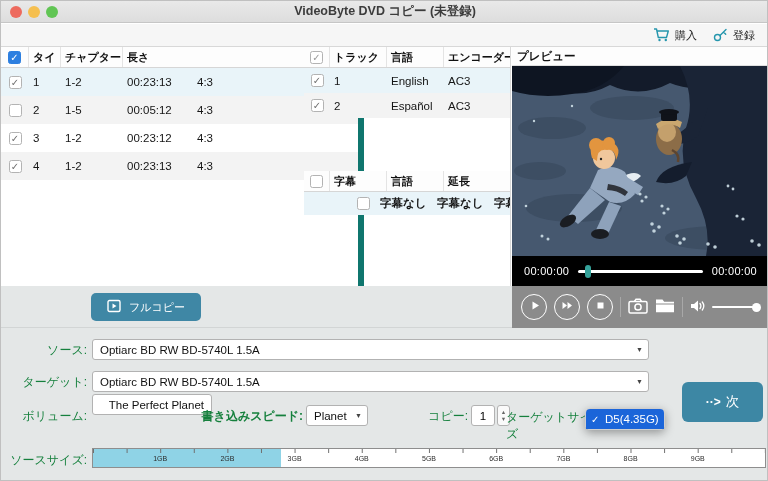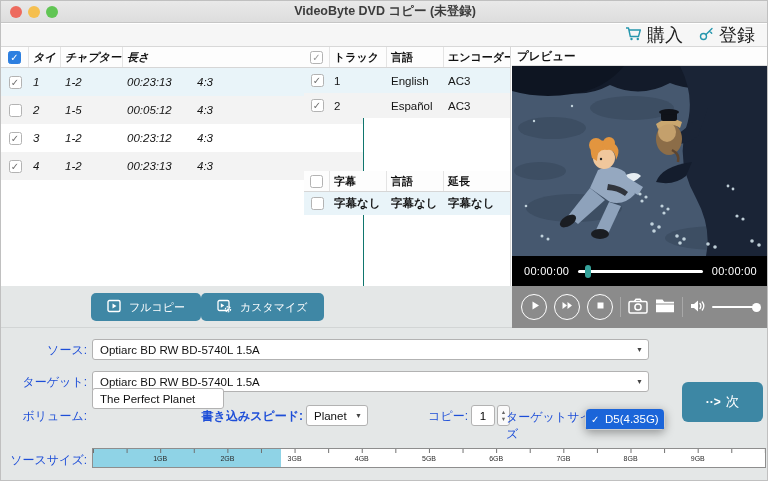--- a/index.html
+++ b/index.html
@@ -15,37 +15,37 @@
   .dot-close { left:9px;  background:#ed6a5e; }
   .dot-min   { left:27px; background:#f5bf4f; }
   .dot-max   { left:45px; background:#61c554; }
   .win-title { width:100%; text-align:center; line-height:21px; font-size:12.5px;
                font-weight:bold; color:#3c3c3c; }
 
   
   .toolbar { position:absolute; left:0; top:23px; width:768px; height:23px; background:#f6f6f6;
              border-bottom:1px solid #d8d8d8; display:flex; justify-content:flex-end;
              align-items:center; gap:16px; padding-right:14px; }
-  .tbtn { display:flex; align-items:center; gap:5px; font-size:18px; color:#1d1d1d; cursor:default; }
+  .tbtn { display:flex; align-items:center; gap:5px; font-size:11px; color:#1d1d1d; cursor:default; }
 
   
   .content { position:absolute; left:0; top:46px; width:768px; height:239px; background:#fff; }
-  .panel-left { position:absolute; left:0; top:0; width:363px; height:239px; border-right:1px solid #0f766e;font-style:italic; }
+  .panel-left { position:absolute; left:0; top:0; width:363px; height:239px; border-right:6px solid #0f766e; }
   .panel-mid  { position:absolute; left:303px; top:0; width:207px; height:239px; border-right:1px solid #d8d8d8; }
   .panel-prev { position:absolute; left:511px; top:0; width:257px; height:239px; }
 
   .thead { height:21px; display:flex; align-items:center; border-bottom:1px solid #d6d6d6;
            font-size:11px; font-weight:bold; color:#111; background:#fdfdfd; }
   .thead > span { border-right:1px solid #e4e4e4; height:100%; display:flex; align-items:center;
                   padding-left:4px; overflow:hidden; white-space:nowrap; }
   .thead > span:last-child { border-right:none; }
   .trow { height:28px; display:flex; align-items:center; font-size:11.5px; color:#151515; }
   .trow > span { padding-left:4px; overflow:hidden; white-space:nowrap; }
   .mrow { height:25px; }
-  .srow { height:23px; }
+  .srow { height:23px;padding-left:46px; }
   .bg-sel { background:#e9f4f9; }
   .bg-alt { background:#f3f3f3; }
 
   .w-cb{width:28px; display:flex; justify-content:center; padding-left:0 !important;}
   .w-t{width:32px;} .w-ch{width:62px;} .w-len{width:70px;} .w-asp{flex:1;}
   .m-cb{width:26px; display:flex; justify-content:center; padding-left:0 !important;}
   .m-tr{width:57px;} .m-lang{width:57px;} .m-enc{flex:1;}
   .mid-spacer { height:53px; }
 
   
@@ -77,21 +77,21 @@
               display:flex; align-items:center; gap:7px; padding:0 9px; }
   .cbtn { width:26px; height:26px; border:1.6px solid #fff; border-radius:50%;
           display:flex; align-items:center; justify-content:center; background:transparent; cursor:default; }
   .flatbtn { background:transparent; border:none; display:flex; align-items:center; cursor:default; }
   .csep { width:1px; height:20px; background:#a8a8a8; }
   .vol { position:relative; width:46px; height:2px; background:#fff; border-radius:1px; }
   .volknob { position:absolute; right:-3px; top:-3.5px; width:9px; height:9px; border-radius:50%; background:#fff; }
 
   
   .bottom { position:absolute; left:0; top:327px; width:768px; height:154px; background:#e4e7e7; }
-  .flabel { position:absolute; left:0; width:86px; text-align:right; font-size:12px; color:#1d4ed8; }
+  .flabel { position:absolute; left:0; width:86px; text-align:right; font-size:12px; color:#15803d; }
   .fselect { position:absolute; background:#fff; border:1px solid #b2b2b2; border-radius:3px;
              font-size:11.5px; color:#111; display:flex; align-items:center; padding:0 16px 0 7px;
              white-space:nowrap; overflow:hidden; cursor:default; }
   .fselect .arrow { position:absolute; right:5px; font-size:7px; color:#444; }
   .finput { position:absolute; background:#fff; border:1px solid #b2b2b2; border-radius:3px;
             font-size:11.5px; color:#111; display:flex; align-items:center; padding:0 7px;
             white-space:nowrap; overflow:hidden; }
   .nextbtn { position:absolute; left:681px; top:54px; width:81px; height:40px; border:none;
              background:#3d87a4; color:#fff; border-radius:6px; font-size:13.5px;
              display:flex; align-items:center; justify-content:center; gap:5px; cursor:default; }
@@ -329,29 +329,20 @@
 
   <div class="midrow">
     <div class="modebtns">
       <button class="modebtn">
         <span><svg width="14" height="14" viewBox="0 0 14 14">
               <rect x="1" y="1.5" width="12" height="11" rx="1.5" fill="none" stroke="#fff" stroke-width="1.4"></rect>
               <path d="M5.5 4.5 L9.5 7 L5.5 9.5 Z" fill="#fff"></path>
             </svg></span>
         <span>フルコピー</span>
       </button>
-      <button class="modebtn">
-        <span><svg width="15" height="14" viewBox="0 0 15 14">
-              <rect x="1" y="1.5" width="11" height="10" rx="1.5" fill="none" stroke="#fff" stroke-width="1.3"></rect>
-              <path d="M3.8 4.3 L7.3 6.5 L3.8 8.7 Z" fill="#fff"></path>
-              <circle cx="11" cy="10.3" r="2.6" fill="none" stroke="#fff" stroke-width="1.2" stroke-dasharray="1.6 1"></circle>
-              <circle cx="11" cy="10.3" r="0.9" fill="#fff"></circle>
-            </svg></span>
-        <span>カスタマイズ</span>
-      </button>
     </div>
     <div class="controls">
       <button class="cbtn">
           <span><svg width="13" height="13" viewBox="0 0 13 13">
               <path d="M4.5 2.5 L11 6.5 L4.5 10.5 Z" fill="#fff"></path>
             </svg></span>
         </button>
       <button class="cbtn">
           <span><svg width="13" height="13" viewBox="0 0 13 13">
               <path d="M1.5 3 L6 6.5 L1.5 10 Z M6.5 3 L11 6.5 L6.5 10 Z" fill="#fff"></path>
@@ -401,21 +392,21 @@
       <span>Optiarc BD RW BD-5740L 1.5A</span>
       <span class="arrow">▼</span>
     </div>
 
     <button class="nextbtn">
       <span class="nexticon">··&gt;</span>
       <span>次</span>
     </button>
 
     <div class="flabel" style="top:80px;">ボリューム:</div>
-    <div class="finput" style="left:91px; top:60px; width:132px; height:21px;">
+    <div class="finput" style="left:91px; top:66px; width:120px; height:21px;justify-content:flex-end;">
       <span>The Perfect Planet</span>
     </div>
 
     <div class="flabel" style="left:198px; width:104px; top:80px; font-weight:bold;">書き込みスピード:</div>
     <div class="fselect" style="left:305px; top:77px; width:62px; height:21px;">
       <span>Planet</span>
       <span class="arrow">▼</span>
     </div>
 
     <div class="flabel" style="left:382px; width:85px; top:80px;">コピー:</div>

